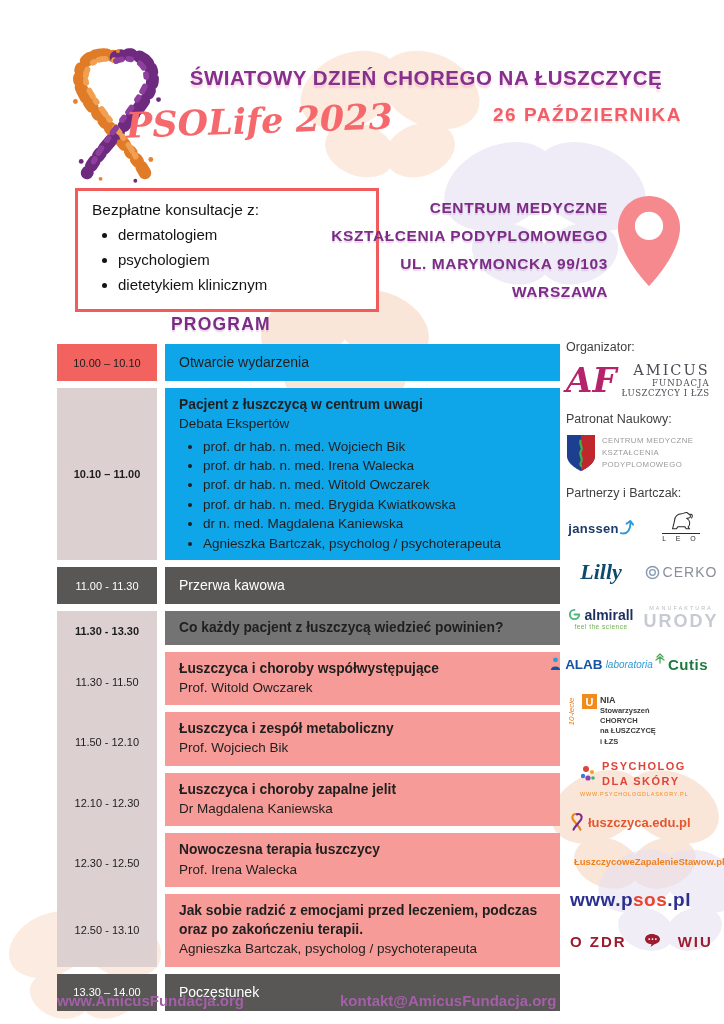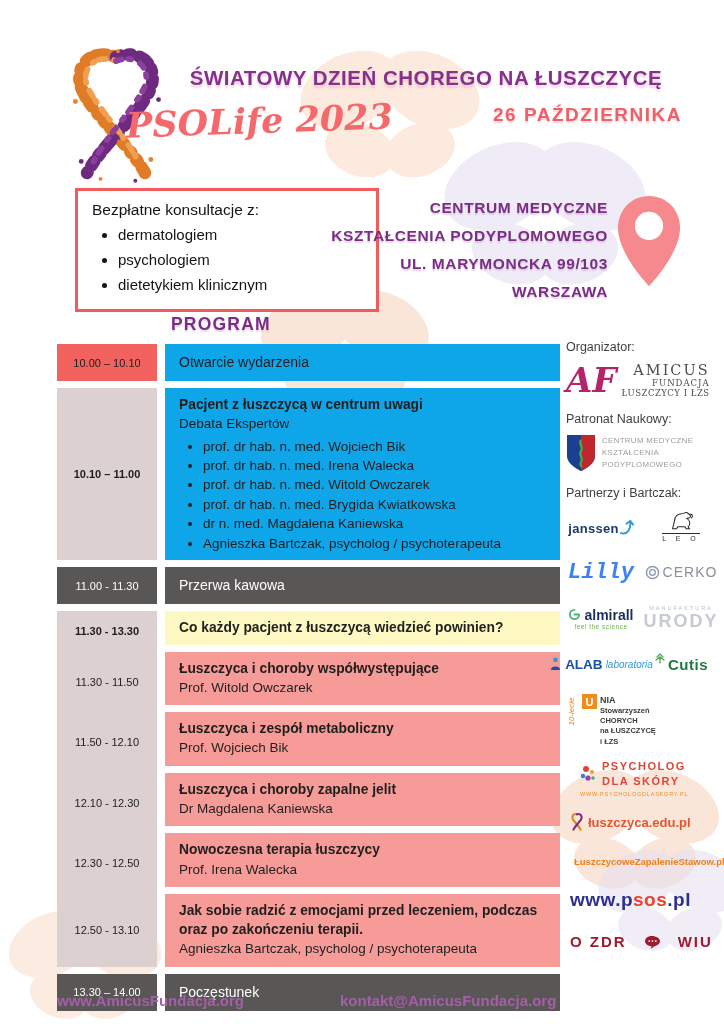--- a/index.html
+++ b/index.html
@@ -36,21 +36,21 @@
   .schedule{position:absolute;left:57px;top:344px;width:503px;}
   .srow{display:flex;align-items:stretch;margin-bottom:7px;}
   .tcell{flex:0 0 100px;width:100px;margin-right:8px;display:flex;align-items:center;
       justify-content:center;font-size:11px;text-align:center;color:#1d1d1d;}
   .tcell.tbold{font-weight:bold;}
   .t-red{background:#f2625f;}
   .t-mauve{background:#ddd0d1;}
   .t-dark{background:#595656;color:#fff;}
   .ccell{flex:1;padding:7px 14px;}
   .c-red{background:#0ea5e9;}
-  .c-strong{background:#fef9c3;}
+  .c-strong{background:#737373;}
   .c-salmon{background:#f69b97;}
   .c-dark{background:#595656;color:#fff;}
   .srow.in-block{margin-bottom:0;}
   .srow.in-block .ccell{margin-bottom:7px;}
   .srow.block-end{margin-bottom:7px;}
   .srow.block-end .ccell{margin-bottom:0;}
   .ctitle{font-weight:bold;font-size:13.8px;line-height:1.4;}
   .csub,.cspeaker,.cplain{font-size:13.5px;line-height:1.5;}
   .cplain{font-size:14px;padding:1px 0;}
   .cita{font-style:italic;font-size:13.5px;line-height:1.5;}
@@ -66,21 +66,21 @@
   .amicus-l1{font-size:14.5px;letter-spacing:2px;}
   .amicus-l2{font-size:8.5px;letter-spacing:1px;}
   .amicus-l3{font-size:8.5px;letter-spacing:.5px;}
   .cmkp{display:flex;align-items:center;margin:2px 0 14px 0;}
   .cmkp-text{font-size:7.8px;color:#9a9a9a;letter-spacing:.4px;line-height:1.5;margin-left:6px;}
   .logo-grid{display:flex;flex-wrap:wrap;justify-content:space-between;align-items:center;}
   .logo-cell{width:70px;height:36px;display:flex;flex-direction:column;align-items:center;
       justify-content:center;margin-bottom:10px;}
   .janssen{display:flex;align-items:flex-end;color:#1b3a6b;font-size:13px;font-weight:bold;letter-spacing:.3px;}
   .leo-letters{font-size:7px;letter-spacing:4px;color:#2b2b2b;border-top:1px solid #2b2b2b;padding-top:1px;margin-top:1px;}
-  .lilly{font-family:Liberation Mono, monospace;font-style:italic;font-weight:bold;font-size:22px;color:#3b82f6;}
+  .lilly{font-family:Liberation Serif, serif;font-style:italic;font-weight:bold;font-size:22px;color:#0c4a6e;}
   .cerko{display:flex;align-items:center;color:#8a8f98;font-size:14px;letter-spacing:1px;}
   .almirall-name{display:flex;align-items:center;font-size:14px;font-weight:bold;color:#1b2f5e;}
   .almirall-tag{font-size:6.5px;color:#6fae4e;letter-spacing:.5px;}
   .urody-top{font-size:5.5px;letter-spacing:2px;color:#b9bdc6;}
   .urody-main{font-size:18px;font-weight:bold;letter-spacing:2px;color:#c6cad3;}
   .alab{display:flex;align-items:center;}
   .alab-name{font-size:13.5px;font-weight:bold;color:#1553a4;margin:0 3px;}
   .alab-sub{font-size:10px;font-style:italic;color:#2e9bd6;}
   .cutis{display:flex;align-items:flex-start;font-size:15px;font-weight:bold;color:#1d7a3f;letter-spacing:.5px;}
   .unia{display:flex;align-items:center;margin:2px 0 12px 0;}
@@ -91,21 +91,21 @@
   .unia-l0{font-size:9px;}
   .psycholog{display:flex;flex-direction:column;margin:0 0 14px 14px;}
   .psy-row{display:flex;align-items:center;}
   .psy-text{font-size:11px;font-weight:bold;color:#e04438;letter-spacing:1.5px;line-height:1.4;margin-left:6px;}
   .psy-url{font-size:5.5px;color:#f08c1e;letter-spacing:.8px;margin-top:2px;}
   .weblogo{display:flex;align-items:center;margin:0 0 18px 4px;}
   .edu-text{font-size:13px;font-weight:bold;color:#e4572e;margin-left:4px;}
   .lzs-text{font-size:9.5px;font-weight:bold;color:#f07f1a;margin-left:4px;}
   .psos{margin:6px 0 22px 4px;font-size:19px;font-weight:bold;letter-spacing:.5px;}
   .psos .b{color:#2b2f8f;} .psos .r{color:#e8442e;}
-  .ozdrowiu{display:flex;align-items:flex-end;font-size:15px;font-weight:bold;
+  .ozdrowiu{display:flex;align-items:flex-start;font-size:15px;font-weight:bold;
       letter-spacing:2px;color:#9c1b2e;margin-left:4px;gap:16px;}
   
   .footer-site{position:absolute;left:57px;top:992px;font-weight:bold;font-size:15px;color:#a45fa8;}
   .footer-mail{position:absolute;left:340px;top:992px;font-weight:bold;font-size:15px;color:#a45fa8;}
 </style>
 </head>
 <body>
 
 <div class="poster">
 

